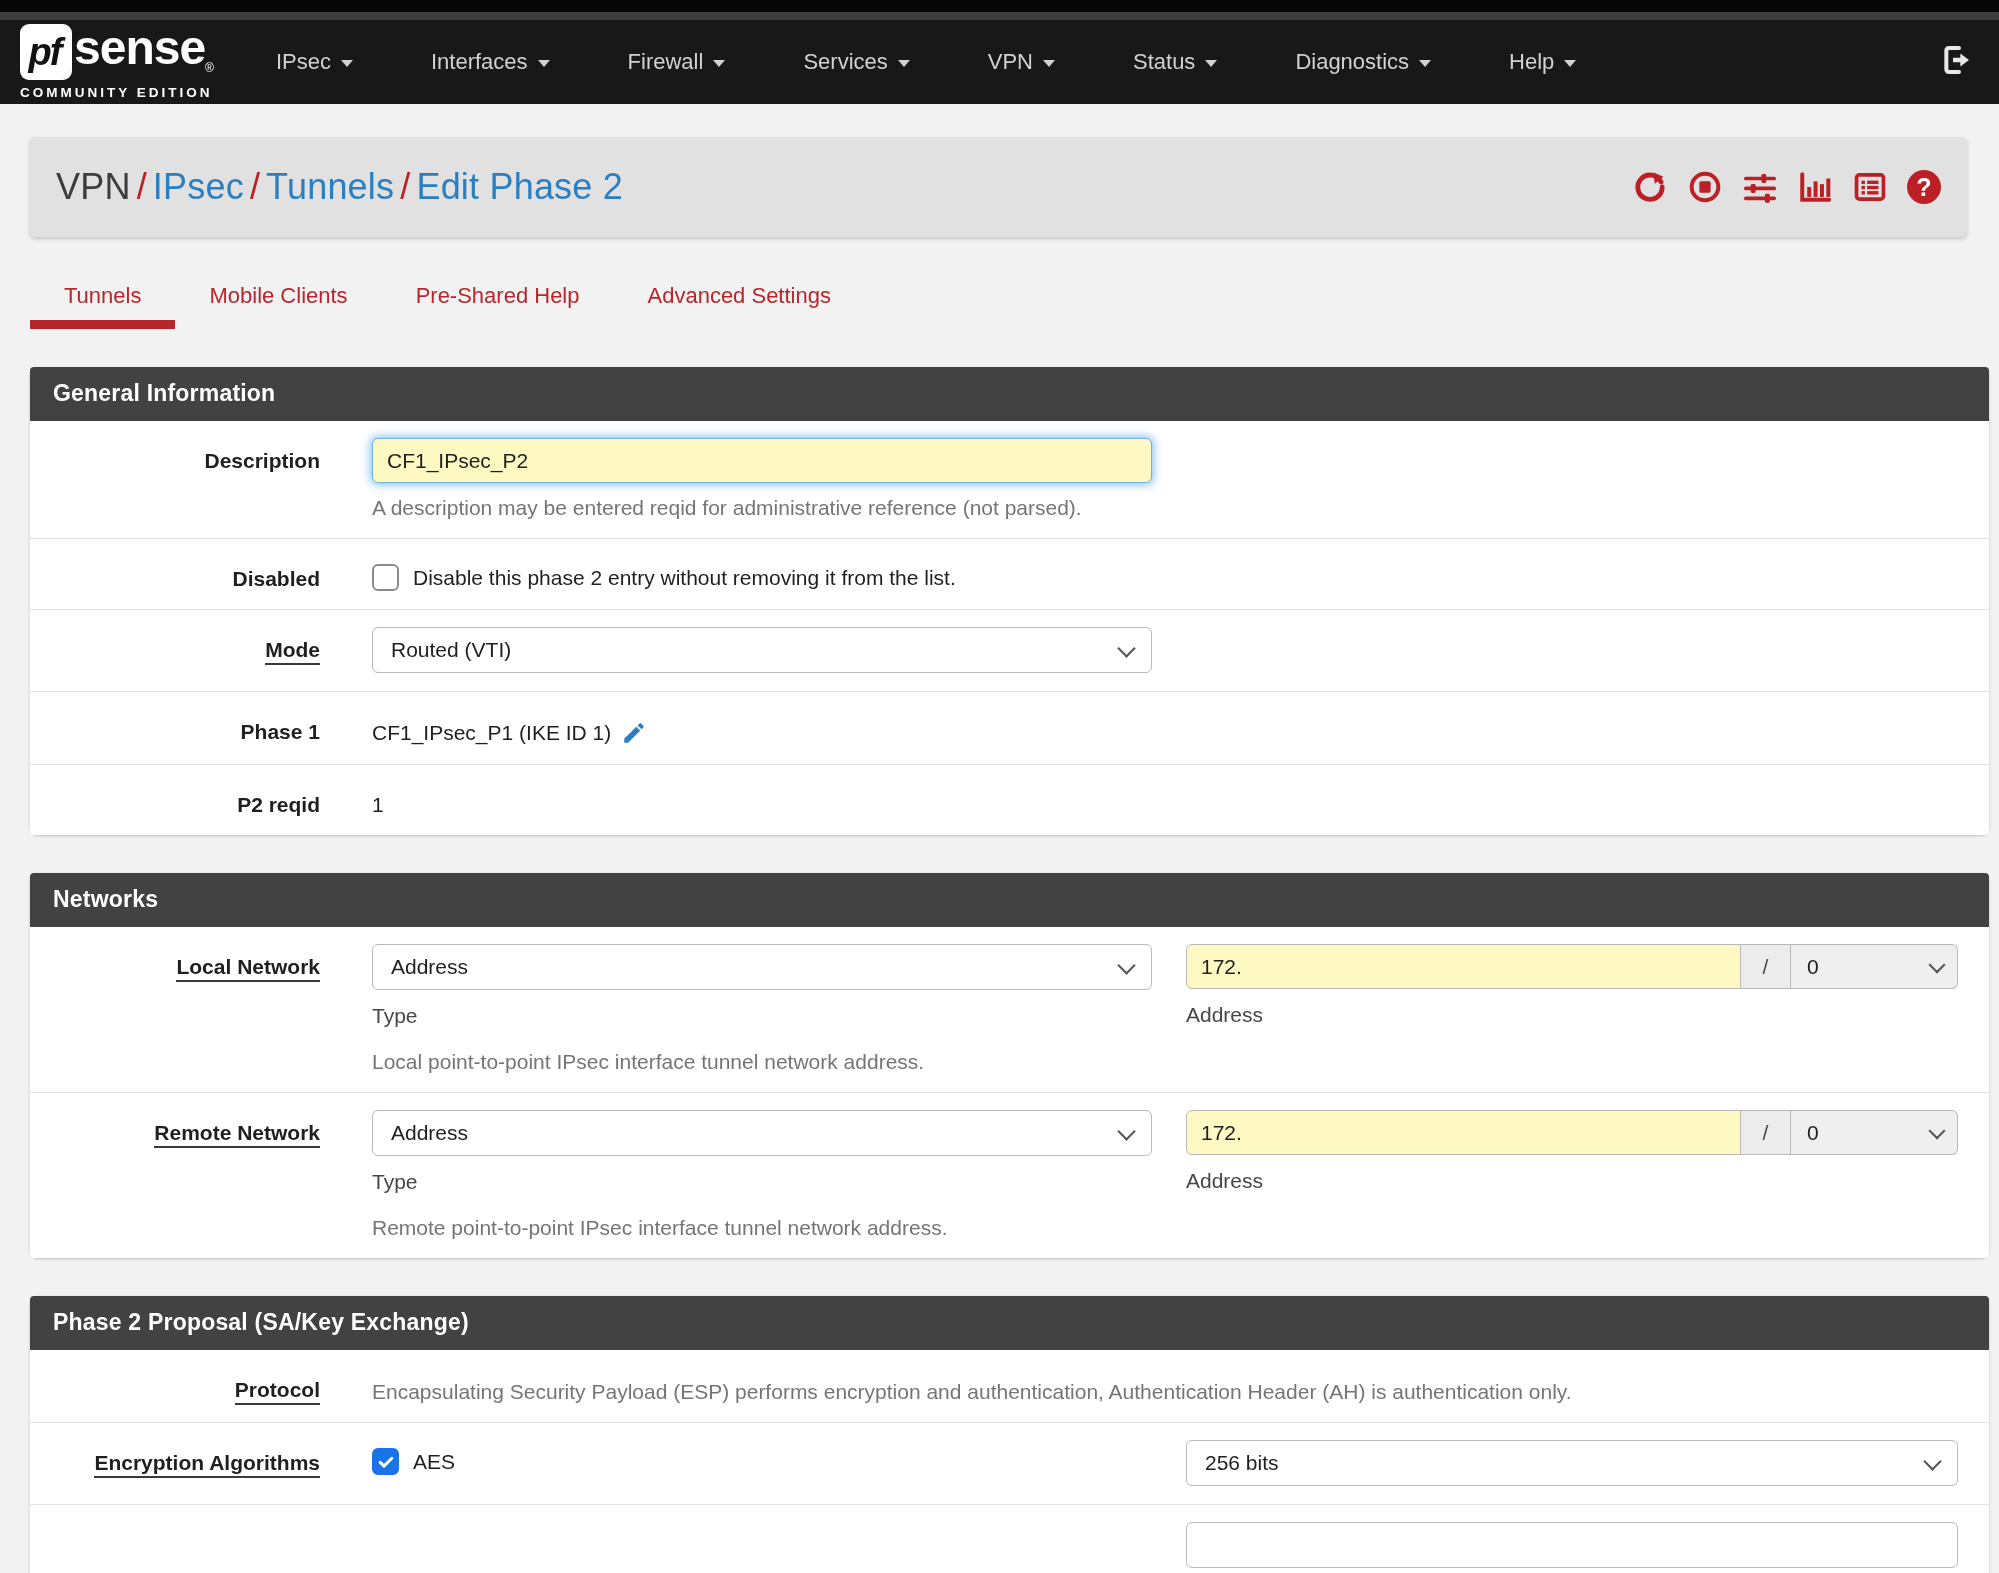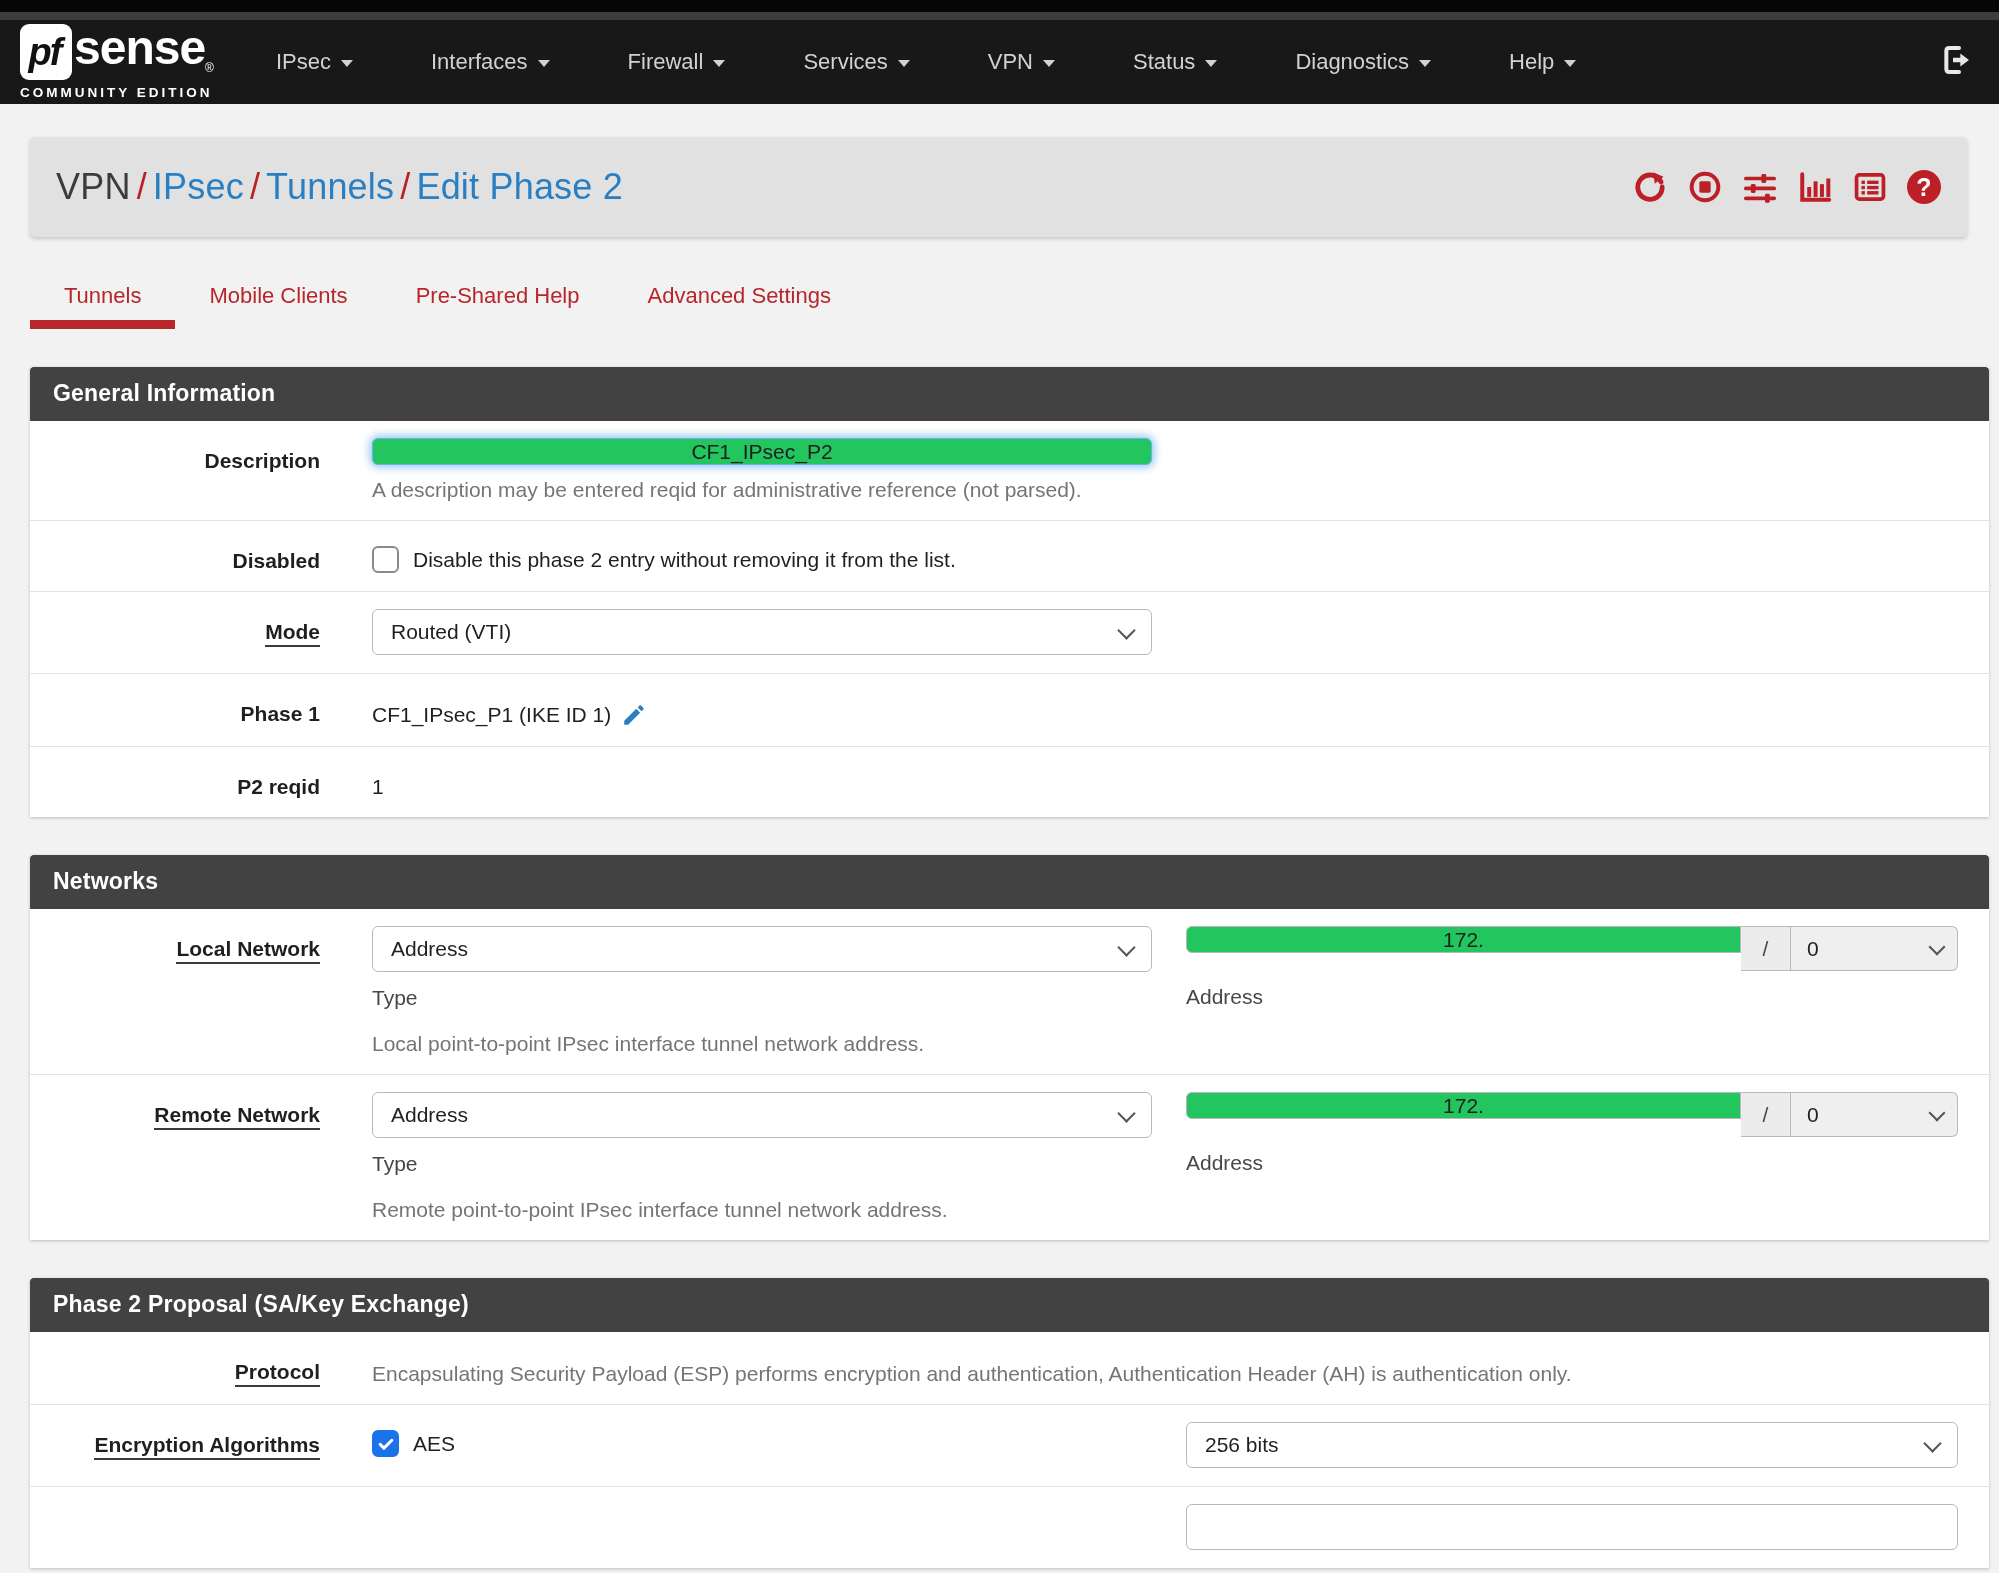--- a/index.html
+++ b/index.html
@@ -45,40 +45,39 @@
   .cicon svg { width:34px; height:34px; }
   .qicon {
     width:34px; height:34px; border-radius:50%; background:#bc2026; color:#fff;
     font-weight:bold; font-size:25px; display:inline-flex; align-items:center; justify-content:center; cursor:pointer;
   }
   
   .tabs { display:flex; margin:46px 30px 0 30px; }
   .tab { font-size:22px; color:#b7262b; padding:0 34px 20px 34px; text-decoration:none; cursor:pointer; position:relative; }
   .tab.active { border-bottom:9px solid #b7262b; padding-bottom:11px; }
   
-  .panel { margin:38px 10px 0 30px; box-shadow:0 1px 3px rgba(0,0,0,.22); border-radius:0; background:#fff; }
+  .panel { margin:38px 10px 0 30px; box-shadow:0 1px 3px rgba(0,0,0,.22); border-radius:8px; background:#fff; }
   .panel-h {
     background:#424242; color:#fff; font-weight:bold; font-size:23px;
     padding:13px 23px 14px 23px; border-radius:4px 4px 0 0; letter-spacing:.2px;
   }
   .panel-b { background:#fff; border-radius:0 0 4px 4px; }
   .frow { display:flex; border-bottom:1px solid #e3e3e3; padding:17px 0 18px 0; }
   .frow:last-child { border-bottom:none; }
   .lcol { flex:0 0 342px; text-align:right; padding:11px 52px 0 0; }
   .lbl { font-weight:bold; font-size:21px; color:#1f1f1f; }
   .lbl.u { border-bottom:2px solid #3a3a3a; padding-bottom:2px; }
   .icol { flex:1; padding-right:14px; }
   .help { color:#757575; font-size:21px; margin-top:13px; }
   .subl { color:#474747; font-size:21px; margin-top:14px; }
   
   .tinput {
-    height:27px; border:1px solid #b9b9b9; border-radius:6px; background:#22c55e;
+    height:45px; border:1px solid #b9b9b9; border-radius:6px; background:#fef9c3;
     font-size:21px; color:#1f1f1f; padding:0 14px; outline:none; width:100%;
     font-family:inherit;
-    text-align:center;
   }
   .tinput.focused { border-color:#6db1ec; box-shadow:0 0 9px 2px rgba(102,175,233,.75); }
   .select {
     height:46px; border:1px solid #b9b9b9; border-radius:6px; background:#fff;
     display:flex; align-items:center; font-size:21px; color:#1f1f1f;
     padding:0 18px; position:relative; cursor:pointer;
   }
   .select .chev {
     position:absolute; right:18px; top:14px; width:13px; height:13px;
     border-right:2px solid #555; border-bottom:2px solid #555; transform:rotate(45deg);

